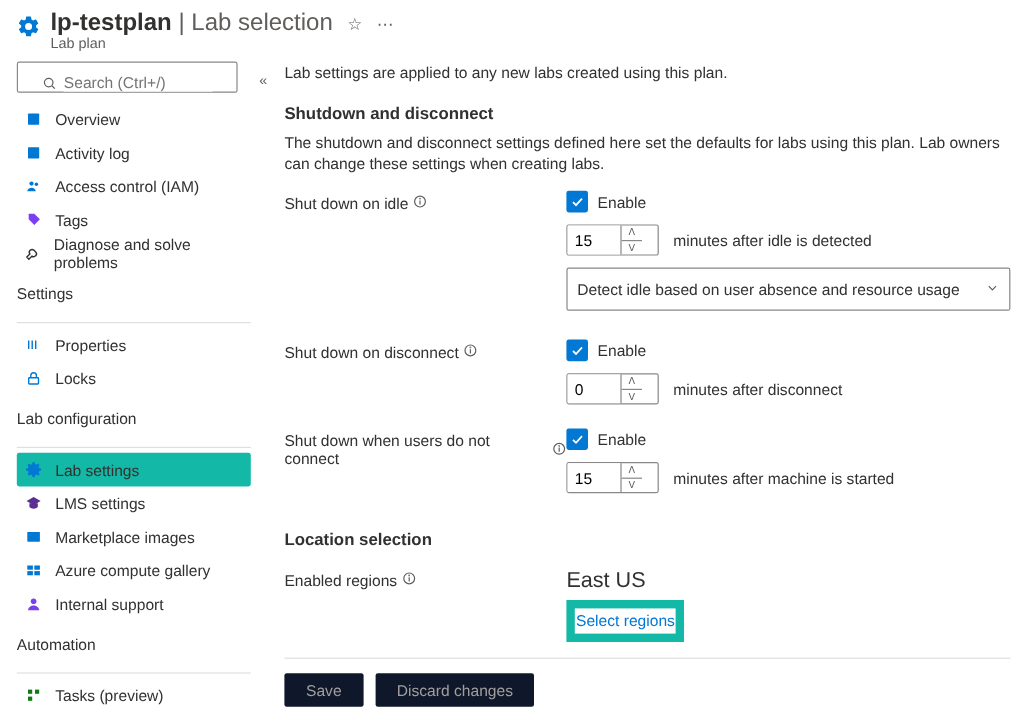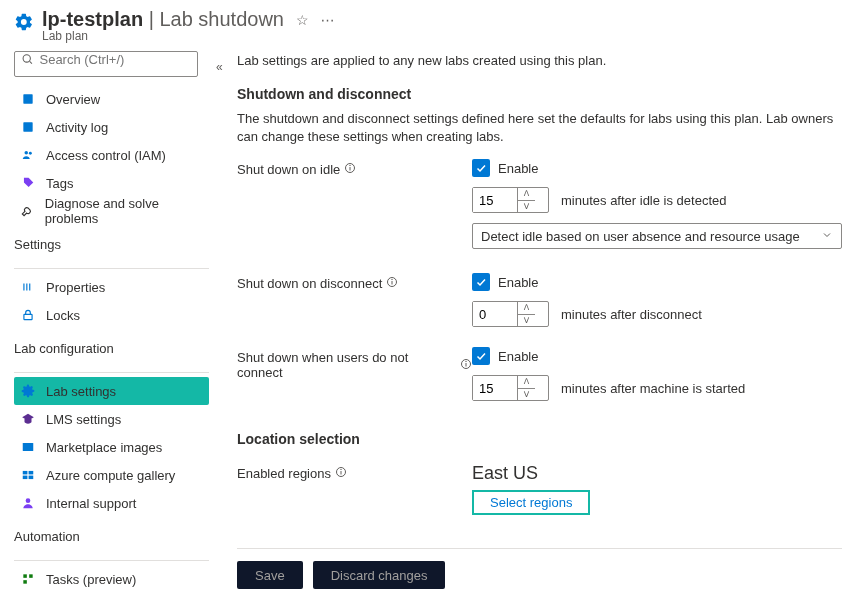--- a/index.html
+++ b/index.html
@@ -56,25 +56,25 @@
       height: calc(100% - 48px);
     }
     .sidebar {
       width: 215px;
       padding: 8px 6px 0 14px;
       border-right: none;
       overflow-y: auto;
     }
     .search-box {
       display: flex;
-      align-items: flex-start;
+      align-items: flex-end;
       border: 1px solid #8a8886;
       border-radius: 2px;
       height: 26px;
-      padding: 0 6px;
+      padding: 0 20px;
       margin-bottom: 8px;
       width: 184px;
     }
     .search-box svg { color: #605e5c; }
     .search-box input {
       border: none;
       outline: none;
       font-size: 13px;
       margin-left: 6px;
       width: 100%;
@@ -213,21 +213,21 @@
       font-size: 8px;
     }
     .stepper-arrows div:first-child { border-bottom: 1px solid #8a8886; }
     .help-text {
       font-size: 13px;
       color: #323130;
     }
     .dropdown {
       width: 100%;
       max-width: 560px;
-      height: 26px;
+      height: 36px;
       border: 1px solid #8a8886;
       border-radius: 2px;
       display: flex;
       align-items: center;
       justify-content: space-between;
       padding: 0 8px;
       cursor: pointer;
       font-size: 13px;
       color: #323130;
     }
@@ -235,23 +235,23 @@
       font-size: 18px;
       color: #323130;
       margin-bottom: 6px;
     }
     .link {
       color: #0078d4;
       cursor: pointer;
       font-size: 13px;
     }
     .link-highlight {
-      border: 2px solid #14b8a6;
+      border: 7px solid #14b8a6;
       display: inline-block;
-      padding: 3px 16px;
+      padding: 3px 1px;
     }
     .footer {
       margin-top: auto;
       border-top: 1px solid #e1dfdd;
       padding: 12px 0;
       display: flex;
       gap: 10px;
     }
     .btn {
       height: 28px;
@@ -268,21 +268,21 @@
 <body>
 
 <div class="header">
   <span class="header-icon">
     <svg width="20" height="20" viewBox="0 0 24 24" fill="currentColor">
         <path d="M19.14,12.94a7,7,0,0,0,.05-.94,7,7,0,0,0-.05-.94l2.11-1.65a.5.5,0,0,0,.12-.64l-2-3.46a.5.5,0,0,0-.61-.22l-2.49,1a7,7,0,0,0-1.62-.94l-.38-2.65A.5.5,0,0,0,13.78,2H9.78a.5.5,0,0,0-.49.42L8.91,5.07a7,7,0,0,0-1.62.94l-2.49-1a.5.5,0,0,0-.61.22l-2,3.46a.5.5,0,0,0,.12.64L4.42,11a7,7,0,0,0-.05.94,7,7,0,0,0,.05.94L2.31,14.53a.5.5,0,0,0-.12.64l2,3.46a.5.5,0,0,0,.61.22l2.49-1a7,7,0,0,0,1.62.94l.38,2.65a.5.5,0,0,0,.49.42h4a.5.5,0,0,0,.49-.42l.38-2.65a7,7,0,0,0,1.62-.94l2.49,1a.5.5,0,0,0,.61-.22l2-3.46a.5.5,0,0,0-.12-.64ZM11.78,15.5A3.5,3.5,0,1,1,15.28,12,3.5,3.5,0,0,1,11.78,15.5Z"></path>
       </svg>
   </span>
   <div class="header-title">
     <div class="title-row">
-      <span><span class="title-text">lp-testplan</span><span class="title-suffix"> | Lab shutdown</span></span>
+      <span><span class="title-text">lp-testplan</span><span class="title-suffix"> | Lab selection</span></span>
       <span class="fav-icon">☆</span>
       <span class="more-icon">⋯</span>
     </div>
     <span class="subtitle">Lab plan</span>
   </div>
 </div>
 
 <div class="layout">
   <div class="sidebar">
     <div class="search-box">

